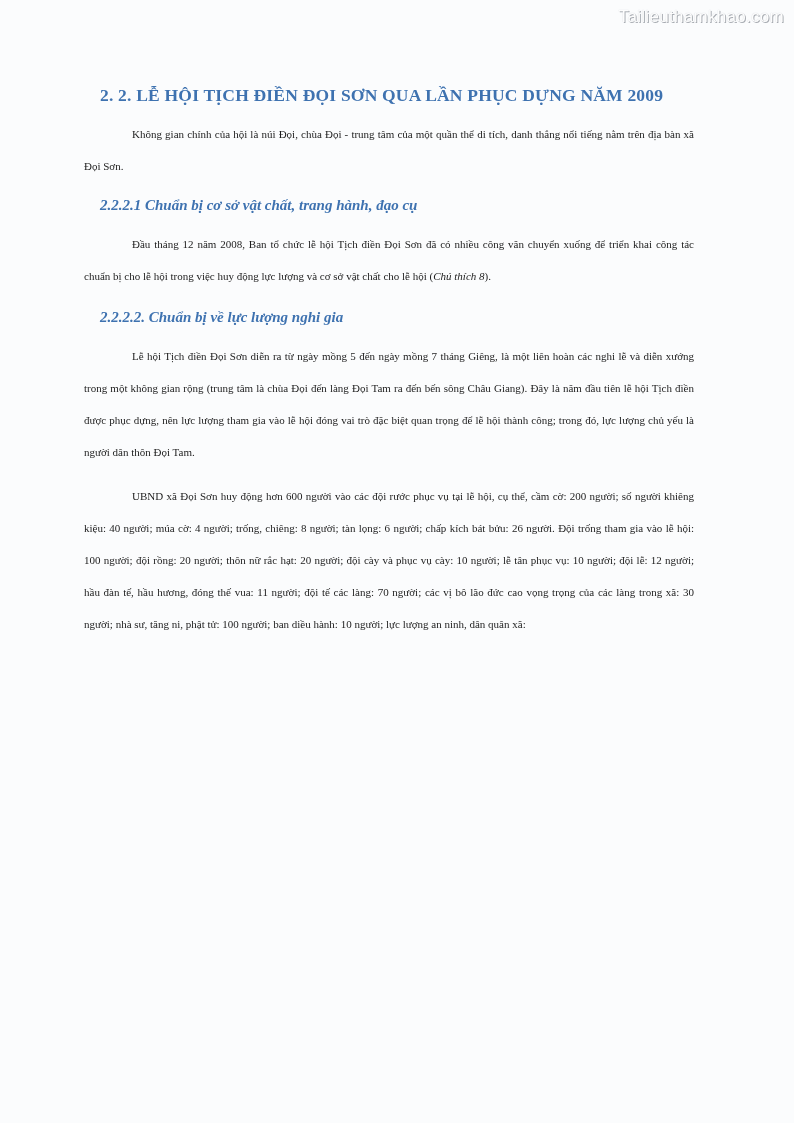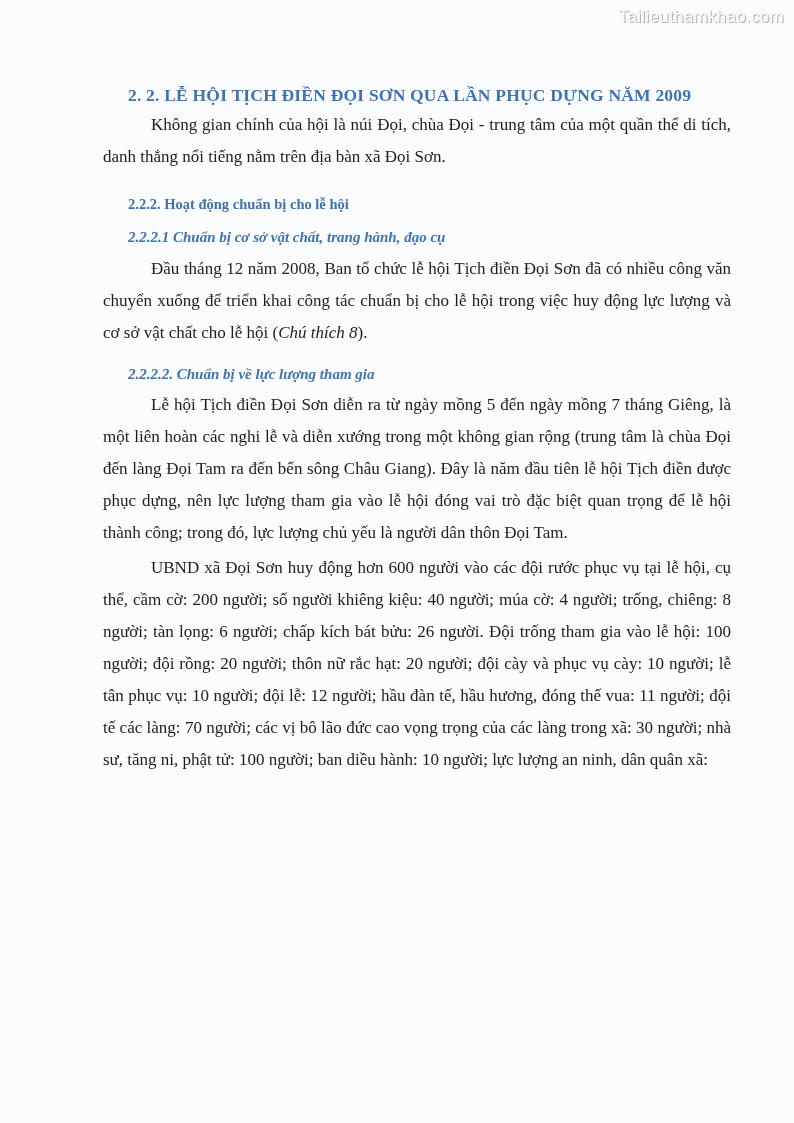--- a/index.html
+++ b/index.html
@@ -21,21 +21,21 @@
     right: 10px;
     font-family: "Liberation Sans", "DejaVu Sans", sans-serif;
     font-size: 17px;
     letter-spacing: 0.3px;
     color: #fdfdfd;
     text-shadow: 1px 1px 0 #a8acb2, 0 0 1px #c8ccd2;
   }
   .content {
     position: absolute;
     top: 84px;
-    left: 100px;
+    left: 72px;
     width: 634px;
     color: #1d1d1d;
   }
   h1.doc-title {
     margin: 0 0 0 28px;
     font-size: 17.5px;
     line-height: 22px;
     font-weight: bold;
     color: #3e72b0;
     letter-spacing: 0.2px;
@@ -49,22 +49,22 @@
   }
   h3.doc-h3 {
     margin: 13px 0 5px 28px;
     font-size: 15px;
     line-height: 21px;
     font-weight: bold;
     font-style: italic;
     color: #3e72b0;
   }
   p.body-par {
-    margin: 3px;
-    font-size: 17px;
+    margin: 12px;
+    font-size: 11px;
     line-height: 32px;
     text-align: justify;
     text-indent: 48px;
     color: #1d1d1d;
   }
   p.body-par .chu-thich {
     font-style: italic;
   }
   h2.doc-h2.after-pars { margin-top: 21px; }
   h3.doc-h3.sub-last   { margin-top: 15px; margin-bottom: 4px; }
@@ -78,26 +78,25 @@
 
   <div class="content">
 
     <h1 class="doc-title">2. 2. LỄ HỘI TỊCH ĐIỀN ĐỌI SƠN QUA LẦN PHỤC DỰNG NĂM  2009</h1>
 
 
     <p class="body-par">Không gian chính của hội là núi Đọi, chùa Đọi - trung tâm của một quần thể di tích, danh thắng nổi tiếng nằm trên địa bàn xã Đọi Sơn.</p>
 
 
 
-    <h2 class="doc-h2 after-pars">2.2.2. Hoạt động chuẩn bị cho lễ hội</h2>
 
     <h3 class="doc-h3">2.2.2.1 Chuẩn bị cơ sở vật chất, trang hành, đạo cụ</h3>
 
     <p class="body-par"><span>Đầu tháng 12 năm 2008, Ban tổ chức lễ hội Tịch điền Đọi Sơn đã có nhiều công văn chuyển xuống để triển khai công tác chuẩn bị cho lễ hội trong việc huy động lực lượng và cơ sở vật chất cho lễ hội (</span><span class="chu-thich">Chú thích 8</span><span>).</span></p>
 
-    <h3 class="doc-h3 sub-last">2.2.2.2. Chuẩn bị về lực lượng tham gia</h3>
+    <h3 class="doc-h3 sub-last">2.2.2.2. Chuẩn bị về lực lượng nghi gia</h3>
 
     <p class="body-par">Lễ hội Tịch điền Đọi Sơn diễn ra từ ngày mồng 5 đến ngày mồng 7 tháng Giêng, là một liên hoàn các nghi lễ và diễn xướng trong một không gian rộng (trung tâm là chùa Đọi đến làng Đọi Tam ra đến bến sông Châu Giang). Đây là năm đầu tiên lễ hội Tịch điền được phục dựng, nên lực lượng tham gia vào lễ hội đóng vai trò đặc biệt quan trọng để lễ hội thành công; trong đó, lực lượng chủ yếu là người dân thôn Đọi Tam.</p>
 
     <p class="body-par">UBND xã Đọi Sơn huy động hơn 600 người vào các đội rước phục vụ tại lễ hội, cụ thể, cầm cờ: 200 người; số người khiêng kiệu: 40 người; múa cờ: 4 người; trống, chiêng: 8 người; tàn lọng: 6 người; chấp kích bát bửu: 26 người. Đội trống tham gia vào lễ hội: 100 người; đội rồng: 20 người; thôn nữ rắc hạt: 20 người; đội cày và phục vụ cày: 10 người; lễ tân phục vụ: 10 người; đội lễ: 12 người; hầu đàn tế, hầu hương, đóng thế vua: 11 người; đội tế các làng: 70 người; các vị bô lão đức cao vọng trọng của các làng trong xã: 30 người; nhà sư, tăng ni, phật tử: 100 người; ban diều hành: 10 người; lực lượng an ninh, dân quân xã:</p>
 
   </div>
 </div>
 
 </body></html>

